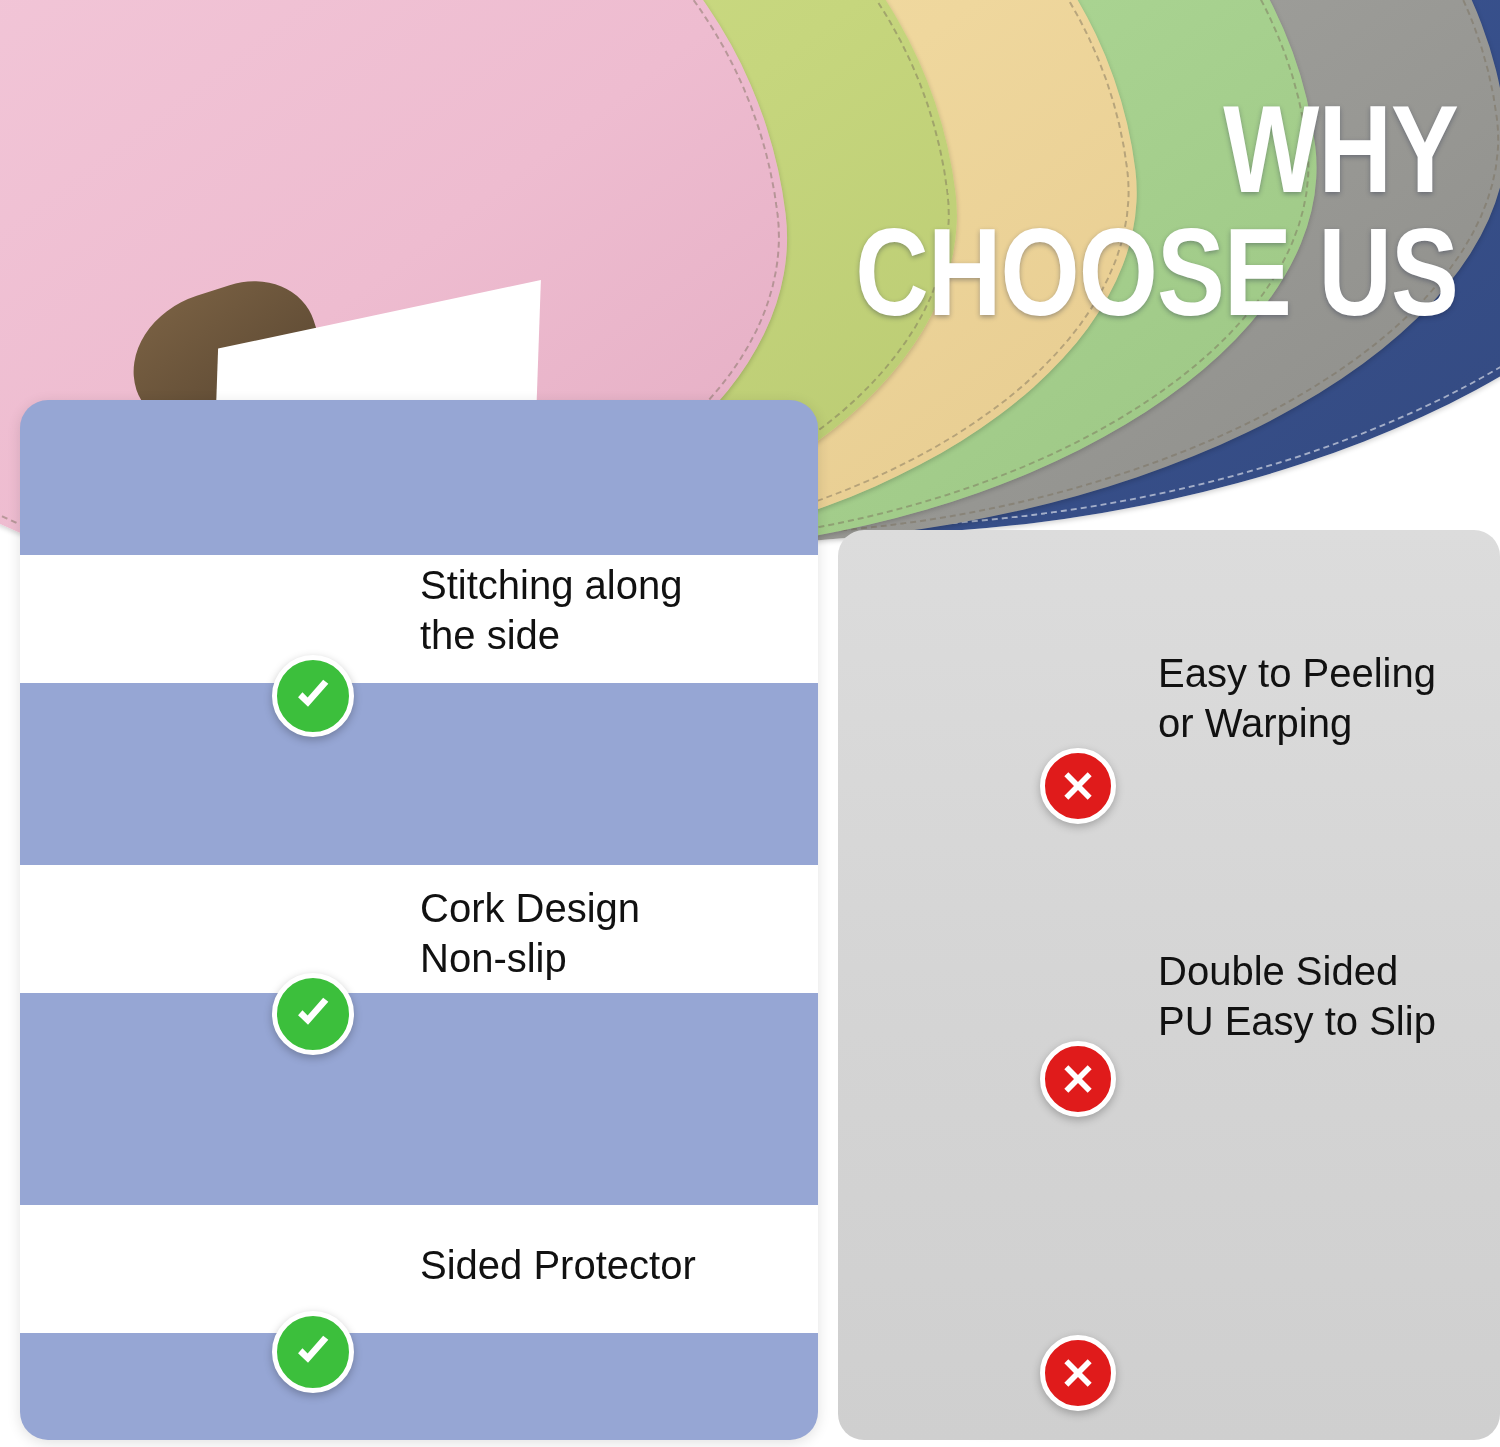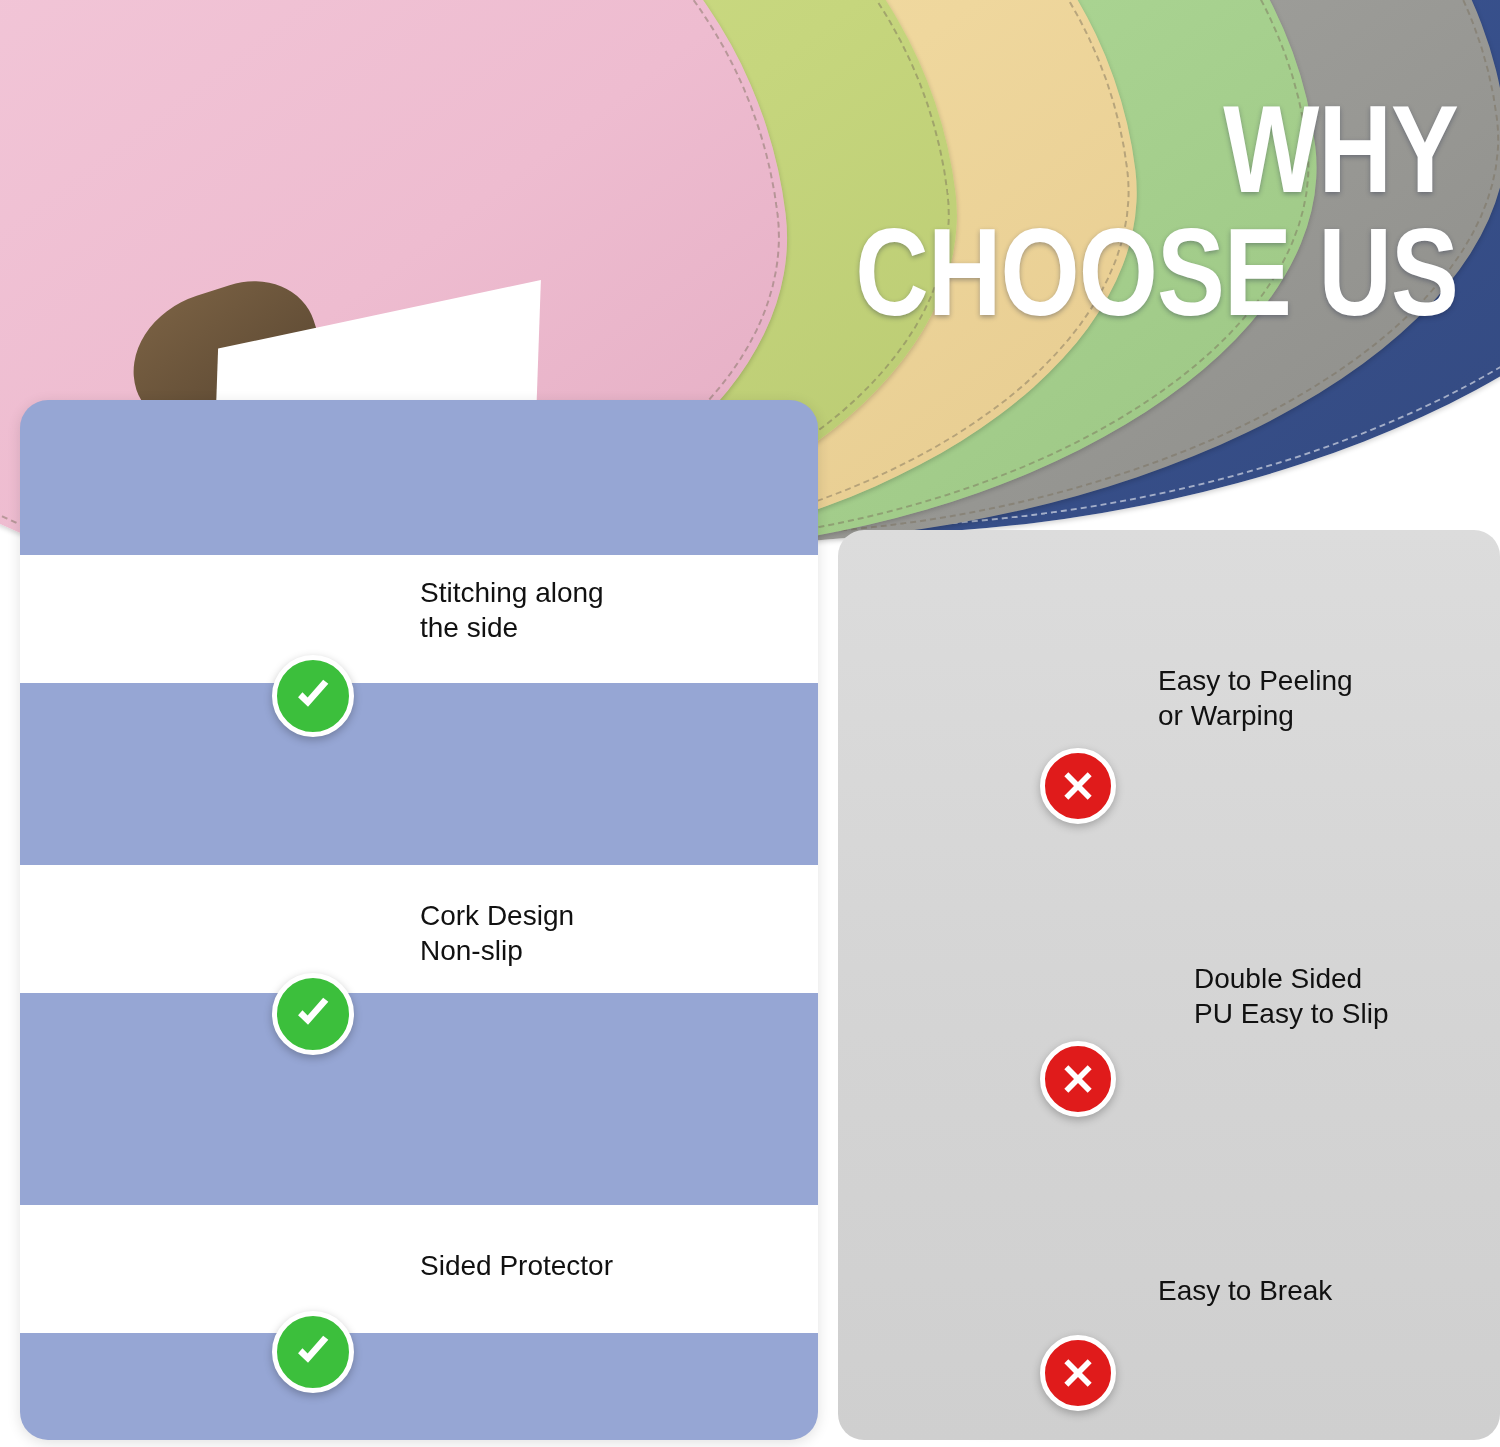--- a/index.html
+++ b/index.html
@@ -112,39 +112,39 @@
 
   .pro-row {
     position:absolute; left:0; width:798px; height:300px;
     display:flex; align-items:center;
   }
   #pro-row-1 { top:60px; }
   #pro-row-2 { top:383px; }
   #pro-row-3 { top:715px; }
 
   .pro-text, .con-text {
-    font-size:28px; line-height:1.25; color:#111;
+    font-size:40px; line-height:1.25; color:#111;
     font-weight:400; white-space:pre-line;
   }
   .pro-text { margin-left:400px; }
 
   
   #cons-panel {
     position:absolute; left:838px; top:530px; width:662px; height:910px;
     background:linear-gradient(180deg,#dcdcdc 0%,#d4d4d4 55%,#cfcfcf 100%);
     border-radius:26px 26px 26px 26px;
     overflow:hidden;
     z-index:8;
   }
   .con-row {
     position:absolute; left:0; width:637px; height:300px;
     display:flex; align-items:center;
   }
   #con-row-1 { top:18px; }
-  #con-row-2 { top:316px;padding-left:36px; }
+  #con-row-2 { top:316px; }
   #con-row-3 { top:610px; }
   .con-text { margin-left:320px; }
 
   
   .bubble {
     position:absolute;
     border-radius:50%;
     background:#fff;
     box-shadow:0 5px 16px rgba(0,0,0,.22);
     border:10px solid #ffffff;
@@ -330,23 +330,20 @@
 
 <div id="cons-panel">
   <div class="con-row" id="con-row-1">
     <div class="con-text">Easy to Peeling
 or Warping</div>
   </div>
   <div class="con-row" id="con-row-2">
     <div class="con-text">Double Sided
 PU Easy to Slip</div>
   </div>
-  <div class="con-row" id="con-row-3">
-    <div class="con-text">Easy to Break</div>
-  </div>
 </div>
 
 <div class="bubble" id="bub-1">
   <div class="inner">
     <div class="ph-stitch-bot"></div>
     <div class="ph-stitch-top"></div>
     <div class="ph-stitch-brown"></div>
     <div class="ph-stitch-edge"></div>
     <div class="ph-stitch-line"></div>
   </div>

